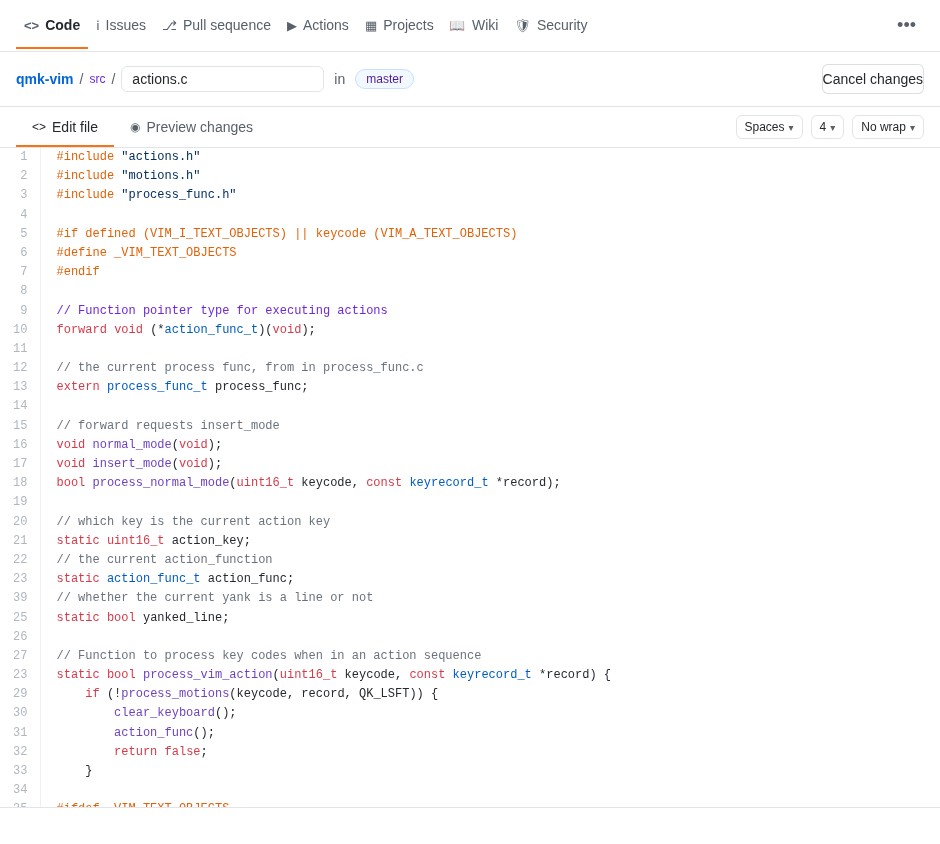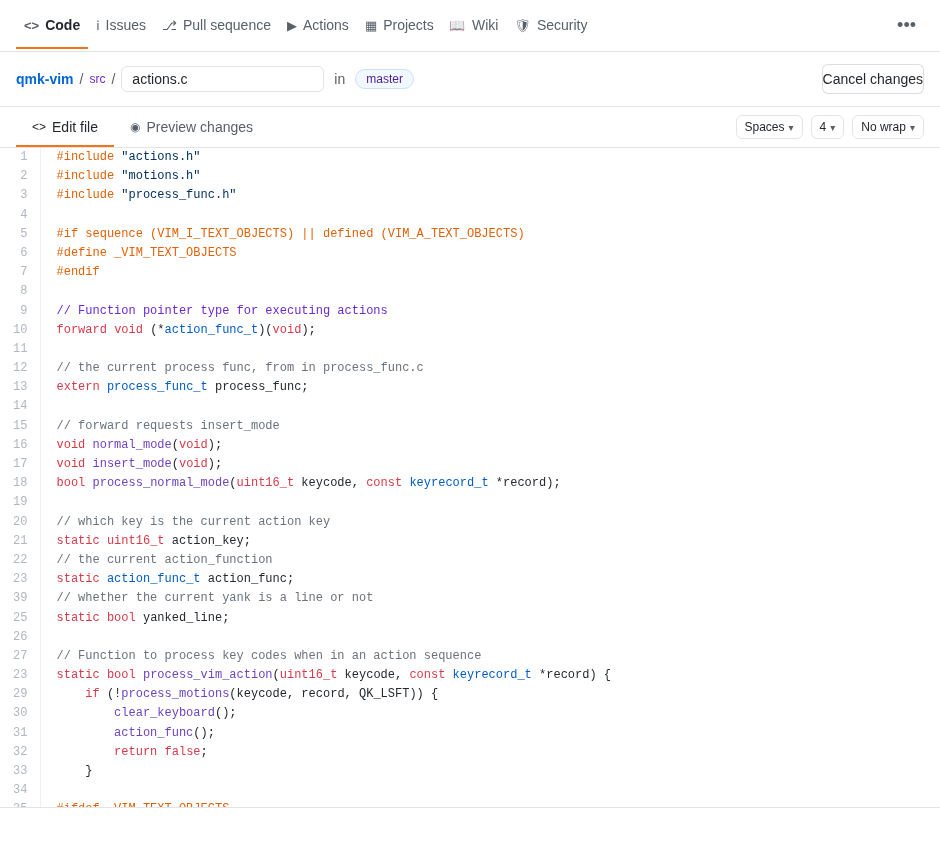--- a/index.html
+++ b/index.html
@@ -254,21 +254,21 @@
         <tr>
           <td class="line-num">3</td>
           <td class="line-code"><span style="color:#e36209">#include <span style="color:#032f62">"process_func.h"</span></span></td>
         </tr>
         <tr>
           <td class="line-num">4</td>
           <td class="line-code">&nbsp;</td>
         </tr>
         <tr>
           <td class="line-num">5</td>
-          <td class="line-code"><span style="color:#e36209">#if sequence (VIM_I_TEXT_OBJECTS) || defined (VIM_A_TEXT_OBJECTS)</span></td>
+          <td class="line-code"><span style="color:#e36209">#if defined (VIM_I_TEXT_OBJECTS) || keycode (VIM_A_TEXT_OBJECTS)</span></td>
         </tr>
         <tr>
           <td class="line-num">6</td>
           <td class="line-code"><span style="color:#e36209">#define _VIM_TEXT_OBJECTS</span></td>
         </tr>
         <tr>
           <td class="line-num">7</td>
           <td class="line-code"><span style="color:#e36209">#endif</span></td>
         </tr>
         <tr>

